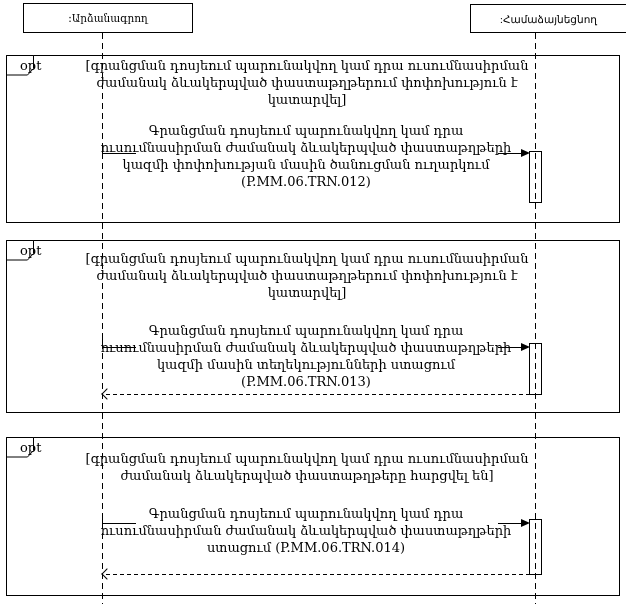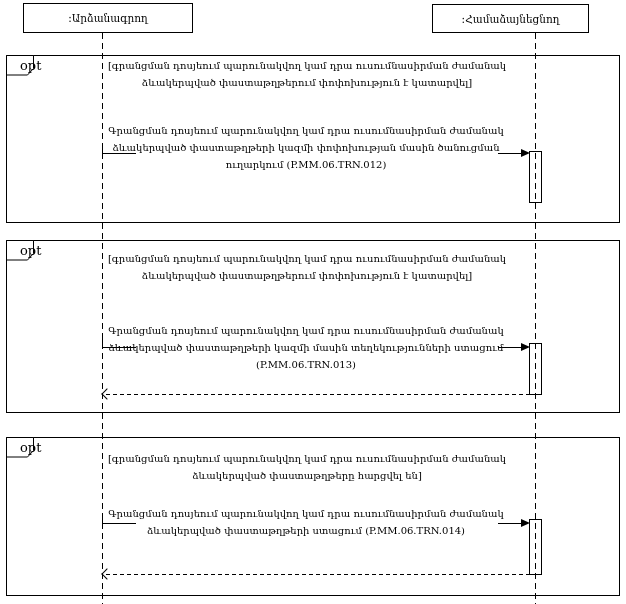--- a/index.html
+++ b/index.html
@@ -5,40 +5,40 @@
   * { box-sizing: border-box; margin: 0; padding: 0; }
   html, body { background: #ffffff; }
   body { font-family: "DejaVu Serif", "DejaVu Sans", serif; color: #000; }
   .canvas { position: relative; width: 626px; height: 604px; background: #fff; overflow: hidden; padding-left: 12px; }
   .abs { position: absolute; }
   .actor { border: 1px solid #000; background: #fff; display: flex; align-items: center; justify-content: center; font-size: 10.5px; }
   .lifeline { width: 1px; background: repeating-linear-gradient(to bottom, #000 0 6px, transparent 6px 10px); }
   .fragment { border: 1px solid #000; background: transparent; }
   .opt-shape { position: absolute; top: -1px; left: -1px; display: block; }
   .opt-text { position: absolute; top: 0px; left: 5px; font-size: 13px; line-height: 19px; margin-left: 8px; }
-  .guard, .msg-label { position: absolute; text-align: center; font-size: 10px; line-height: 17px; }
+  .guard, .msg-label { position: absolute; text-align: center; font-size: 13px; line-height: 17px; }
   .hline { height: 1px; background: #000; }
   .dline { height: 1px; background: repeating-linear-gradient(to right, #000 0 4px, transparent 4px 7px); }
   .arrow-solid { width: 0; height: 0; border-left: 9px solid #000; border-top: 4.5px solid transparent; border-bottom: 4.5px solid transparent; }
   .arrow-open { width: 8px; height: 8px; border-left: 1px solid #000; border-bottom: 1px solid #000; transform: rotate(45deg); background: transparent; }
   .activation { border: 1px solid #000; background: transparent; }
   .vstub { width: 1px; background: #000; }
 </style>
 </head>
 <body>
 
 <div class="canvas">
 
   <div class="abs lifeline" style="left:102px; top:33px; height:571px;"></div>
   <div class="abs lifeline" style="left:535px; top:33px; height:571px;"></div>
 
   <div class="abs actor" style="left:23px; top:3px; width:170px; height:30px;">
     <span>:Արձանագրող</span>
   </div>
-  <div class="abs actor" style="left:432px; top:4px; width:157px; height:29px;">
+  <div class="abs actor" style="left:470px; top:4px; width:157px; height:29px;font-family:Liberation Serif, serif;">
     <span>:Համաձայնեցնող</span>
   </div>
 
   <div class="abs fragment" style="left:6px; top:55px; width:614px; height:168px;">
     <svg class="opt-shape" width="28" height="21">
       <polygon points="0.5,0.5 27.5,0.5 27.5,13.5 21.5,20 0.5,20" fill="#ffffff" stroke="#000000" stroke-width="1"></polygon>
     </svg>
     <span class="opt-text">opt</span>
     <div class="guard" style="left:70px; top:1px; width:460px;">[գրանցման դոսյեում պարունակվող կամ դրա ուսումնասիրման ժամանակ ձևակերպված փաստաթղթերում փոփոխություն է կատարվել]</div>
   </div>

